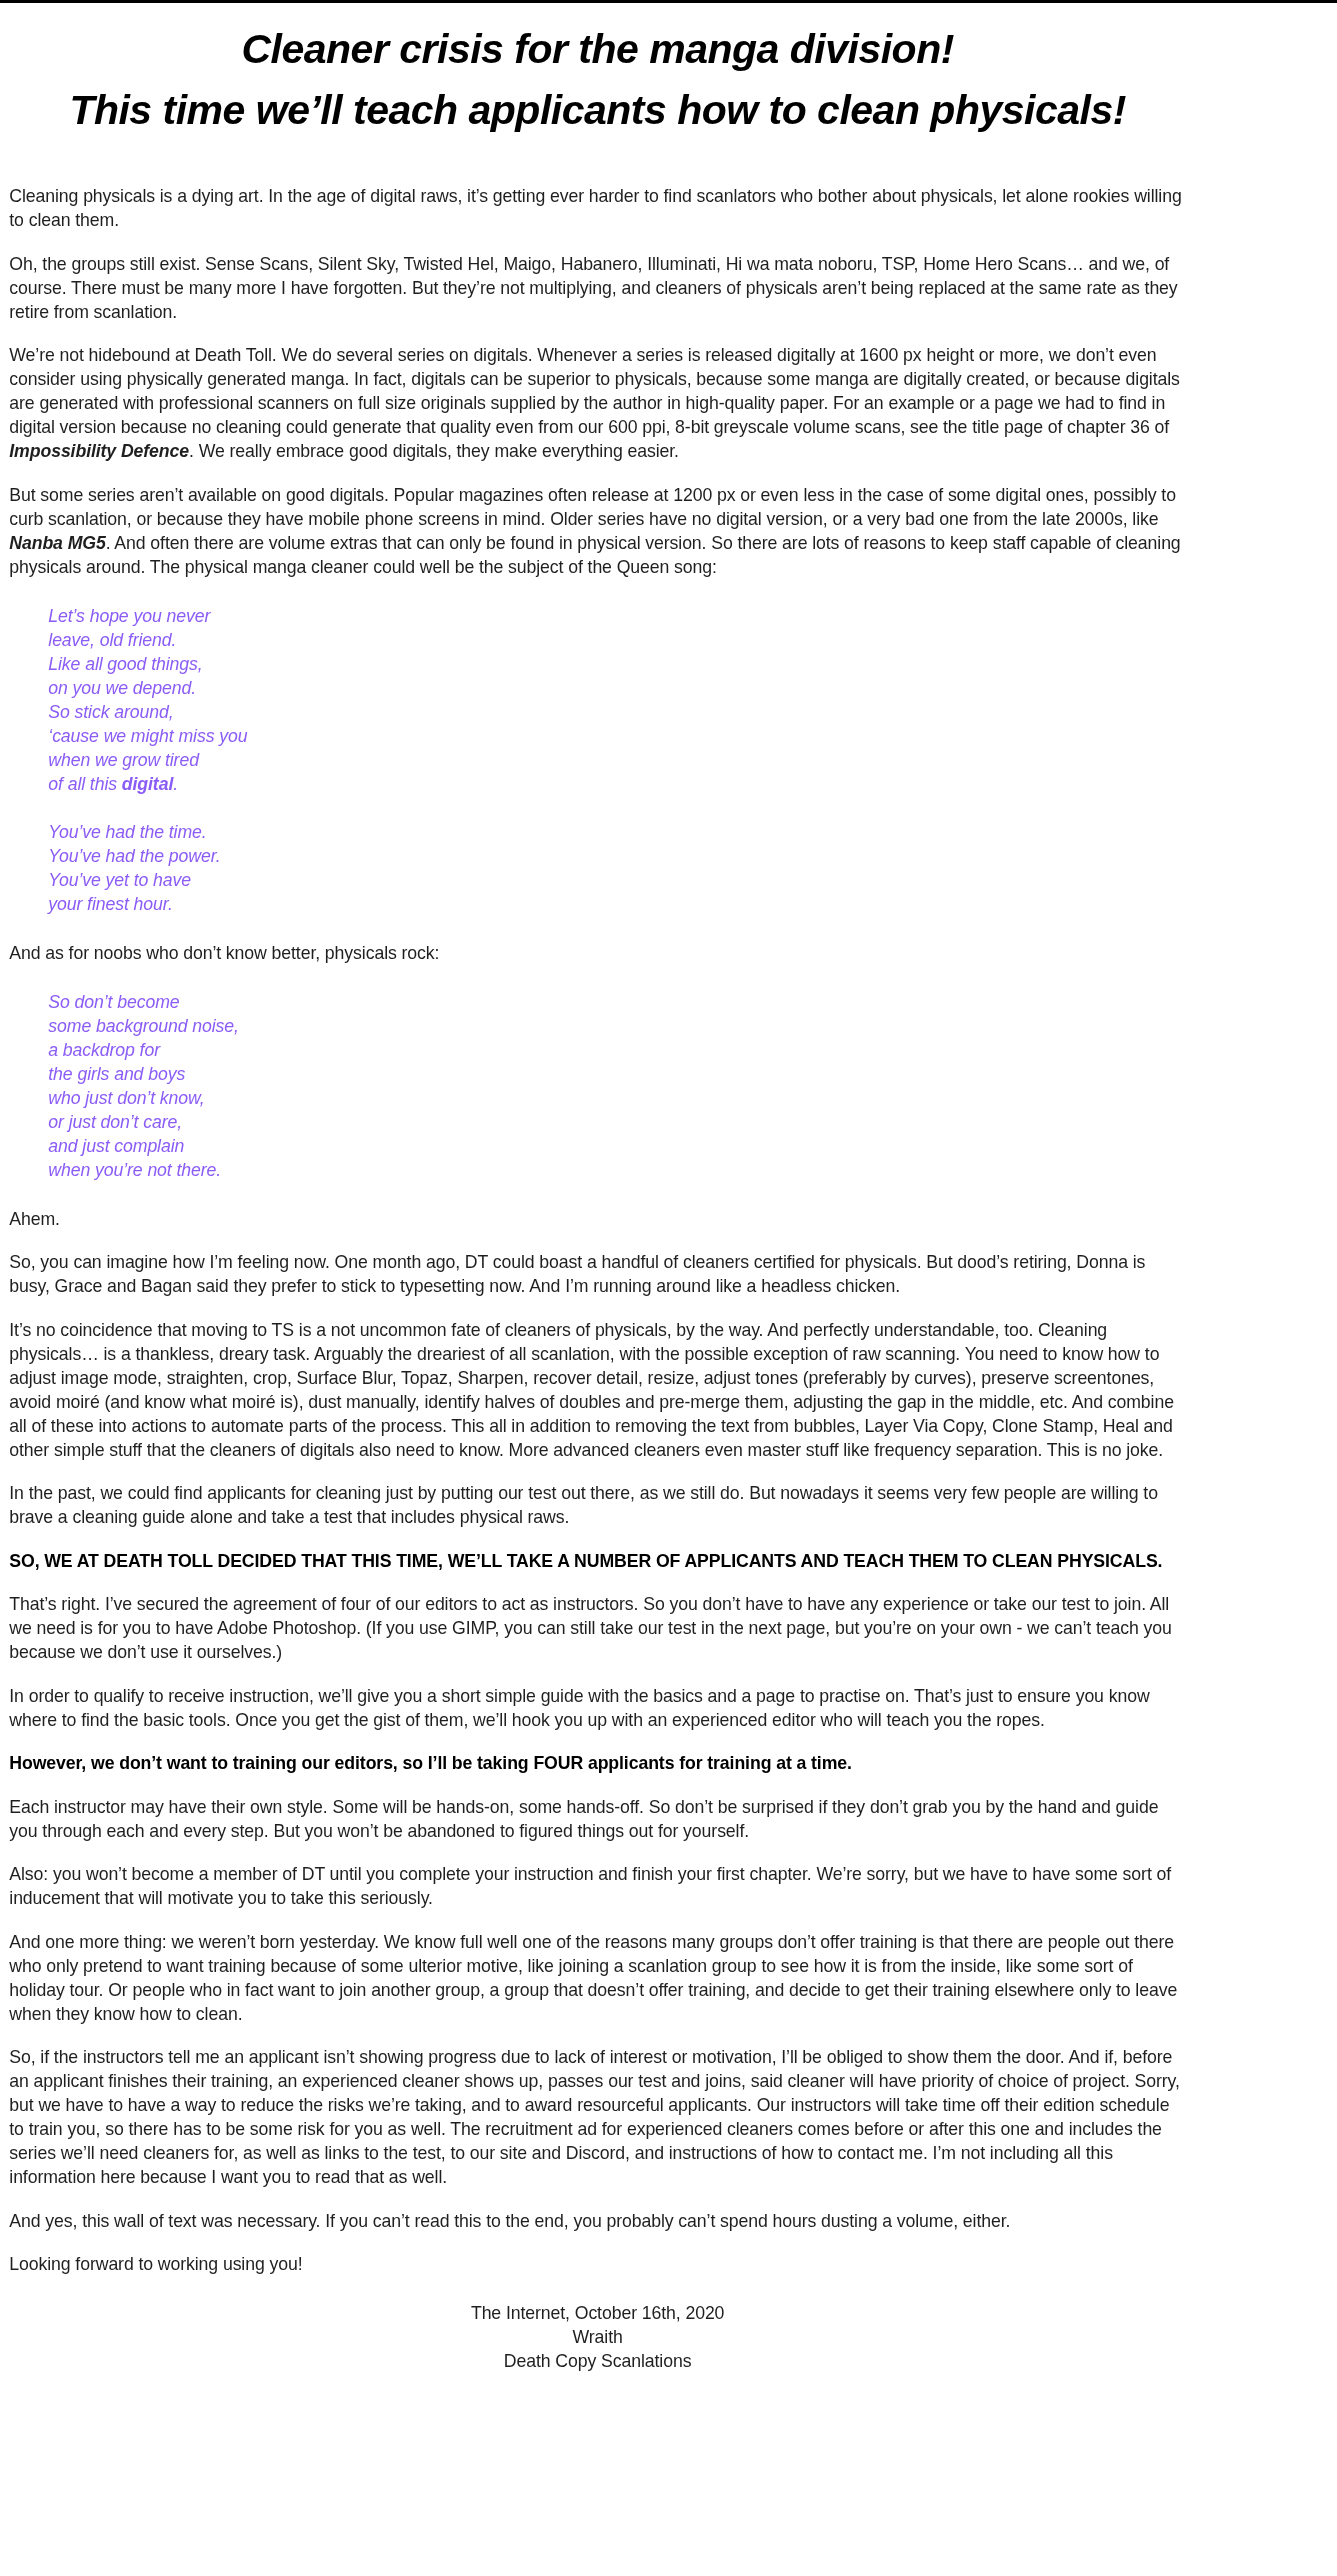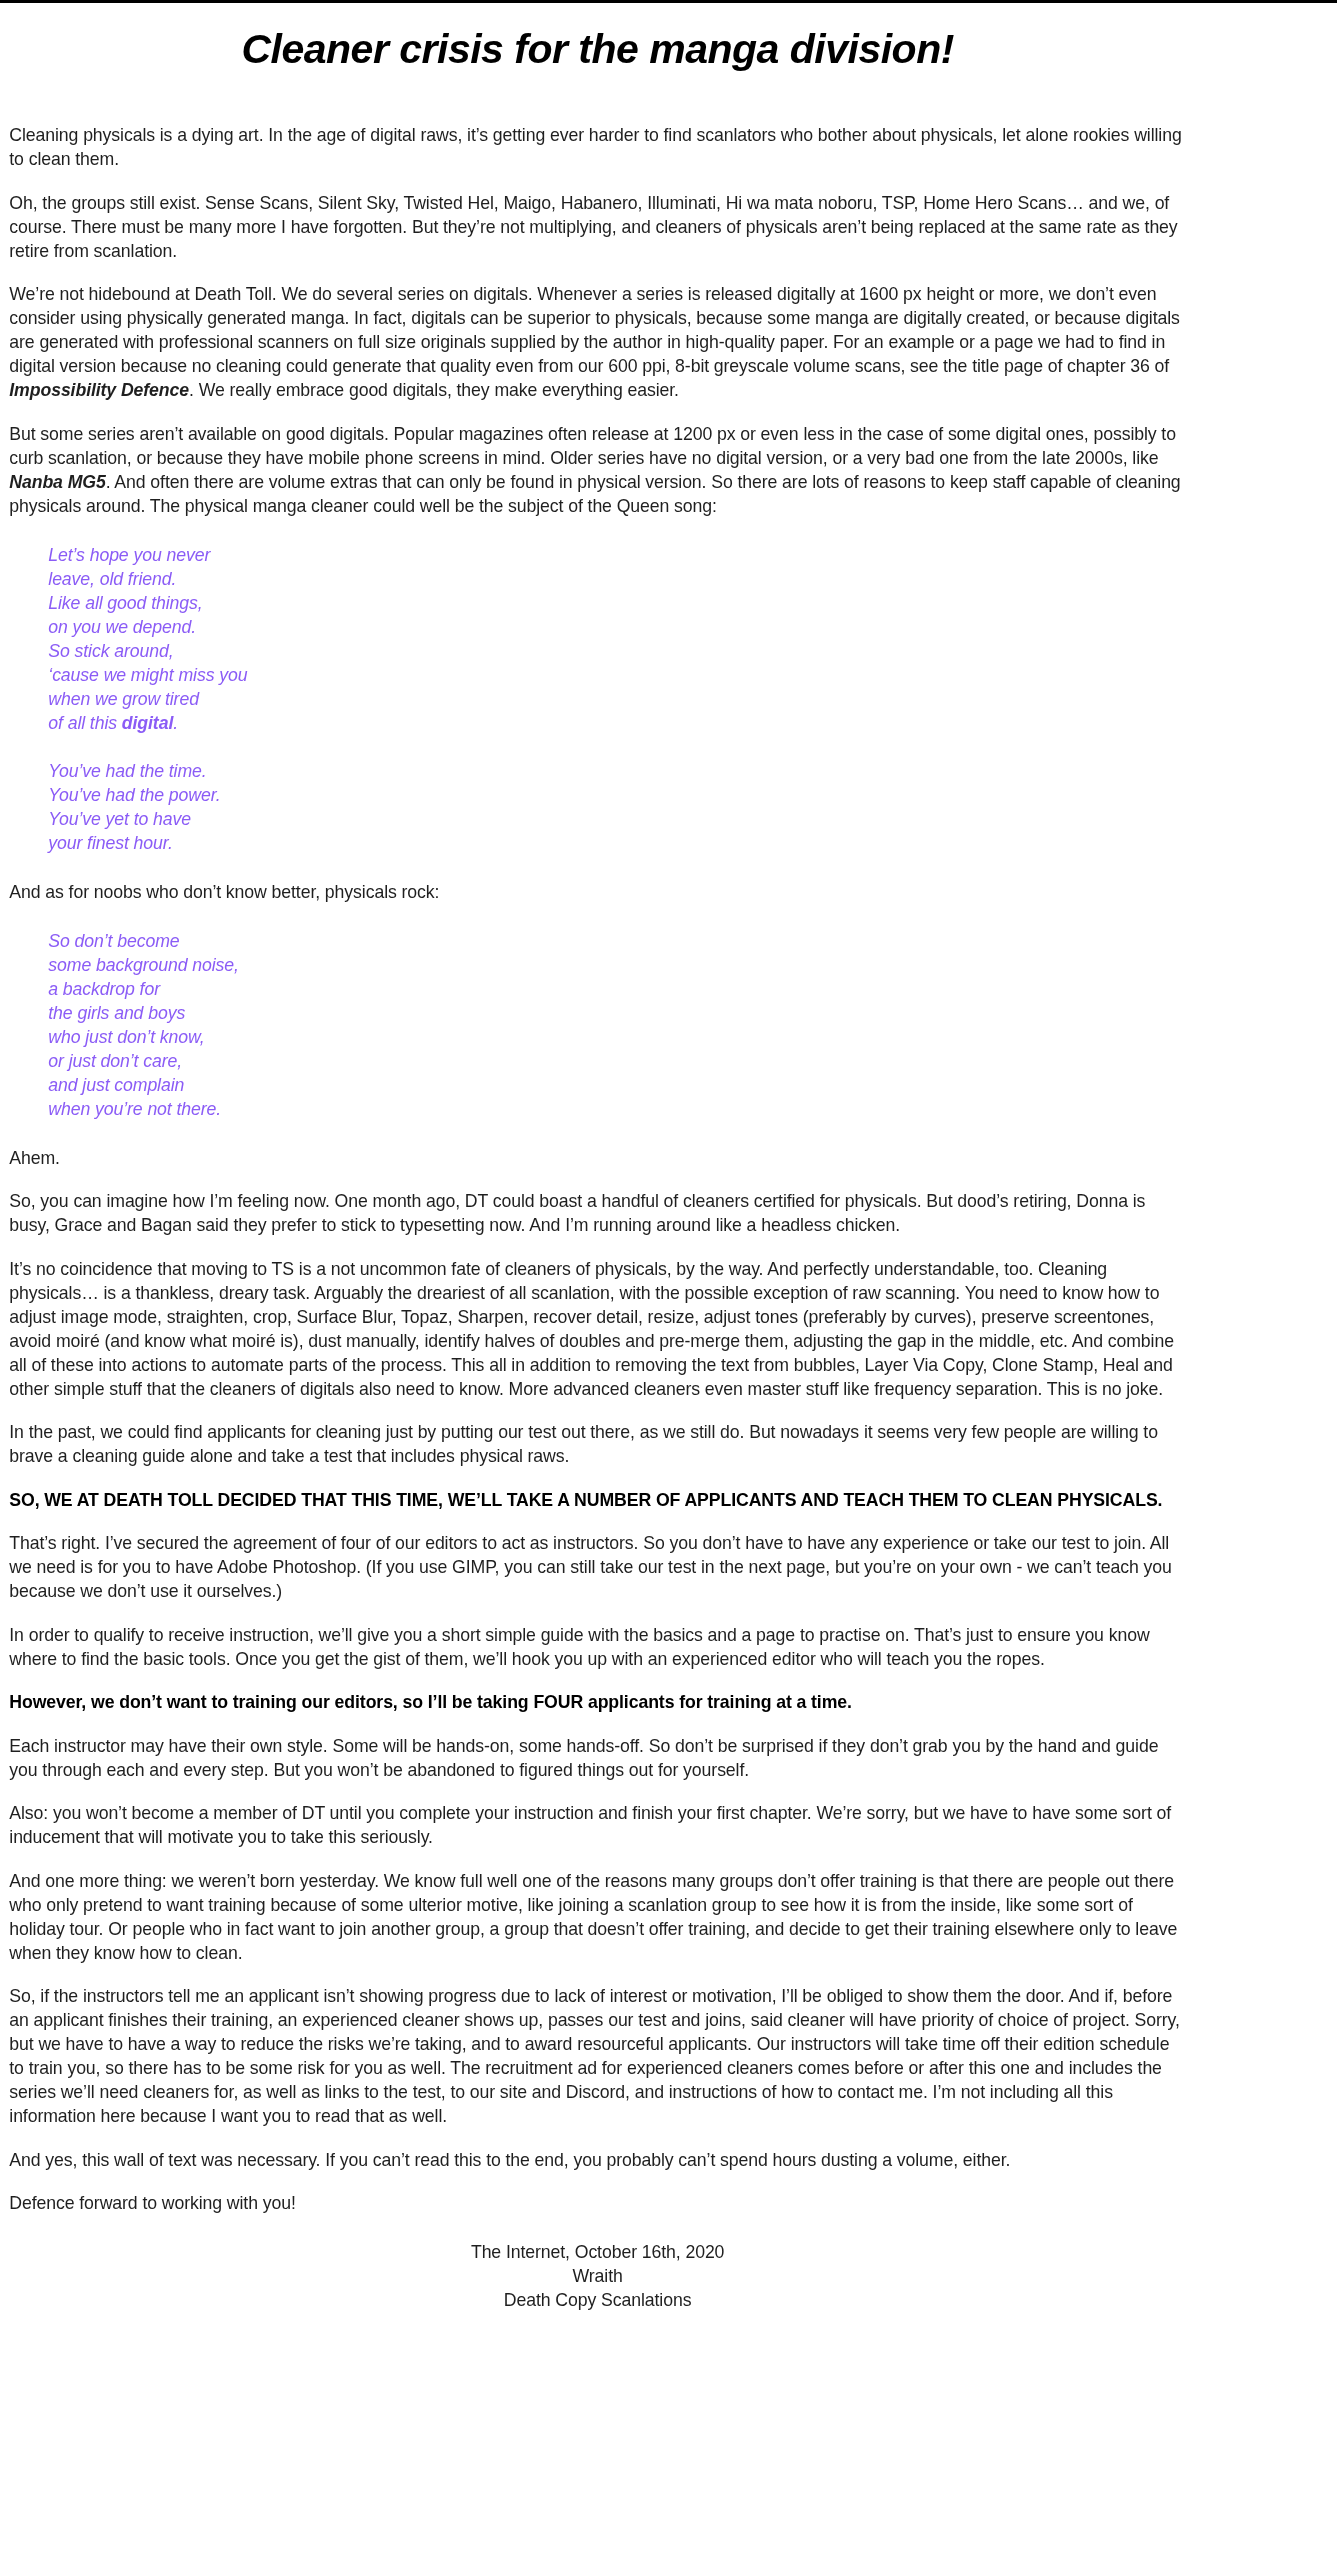--- a/index.html
+++ b/index.html
@@ -72,20 +72,21 @@
 </style>
 </head>
 <body>
 
 <div class="top-bar"></div>
 
 <main class="doc">
 
   <h1 class="title">
     <span class="title-line">Cleaner crisis for the manga division!</span>
+    <span class="title-line">This time we’ll teach applicants how to clean physicals!</span>
   </h1>
 
   <p>Cleaning physicals is a dying art. In the age of digital raws, it’s getting ever harder to find scanlators who bother about physicals, let alone rookies willing to clean them.</p>
 
   <p>Oh, the groups still exist. Sense Scans, Silent Sky, Twisted Hel, Maigo, Habanero, Illuminati, Hi wa mata noboru, TSP, Home Hero Scans… and we, of course. There must be many more I have forgotten. But they’re not multiplying, and cleaners of physicals aren’t being replaced at the same rate as they retire from scanlation.</p>
 
   <p><span>We’re not hidebound at Death Toll. We do several series on digitals. Whenever a series is released digitally at 1600 px height or more, we don’t even consider using physically generated manga. In fact, digitals can be superior to physicals, because some manga are digitally created, or because digitals are generated with professional scanners on full size originals supplied by the author in high-quality paper. For an example or a page we had to find in digital version because no cleaning could generate that quality even from our 600 ppi, 8-bit greyscale volume scans, see the title page of chapter 36 of </span><span class="bi">Impossibility Defence</span><span>. We really embrace good digitals, they make everything easier.</span></p>
 
   <p><span>But some series aren’t available on good digitals. Popular magazines often release at 1200 px or even less in the case of some digital ones, possibly to curb scanlation, or because they have mobile phone screens in mind. Older series have no digital version, or a very bad one from the late 2000s, like  </span><span class="bi">Nanba MG5</span><span>. And often there are volume extras that can only be found in physical version. So there are lots of reasons to keep staff capable of cleaning physicals around. The physical manga cleaner could well be the subject of the Queen song:</span></p>
 
@@ -136,21 +137,21 @@
   <p>Each instructor may have their own style. Some will be hands-on, some hands-off. So don’t be surprised if they don’t grab you by the hand and guide you through each and every step. But you won’t be abandoned to figured things out for yourself.</p>
 
   <p>Also: you won’t become a member of DT until you complete your instruction and finish your first chapter. We’re sorry, but we have to have some sort of inducement that will motivate you to take this seriously.</p>
 
   <p>And one more thing: we weren’t born yesterday. We know full well one of the reasons many groups don’t offer training is that there are people out there who only pretend to want training because of some ulterior motive, like joining a scanlation group to see how it is from the inside, like some sort of holiday tour. Or people who in fact want to join another group, a group that doesn’t offer training, and decide to get their training elsewhere only to leave when they know how to clean.</p>
 
   <p>So, if the instructors tell me an applicant isn’t showing progress due to lack of interest or motivation, I’ll be obliged to show them the door. And if, before an applicant finishes their training, an experienced cleaner shows up, passes our test and joins, said cleaner will have priority of choice of project. Sorry, but we have to have a way to reduce the risks we’re taking, and to award resourceful applicants. Our instructors will take time off their edition schedule to train you, so there has to be some risk for you as well. The recruitment ad for experienced cleaners comes before or after this one and includes the series we’ll need cleaners for, as well as links to the test, to our site and Discord, and instructions of how to contact me. I’m not including all this information here because I want you to read that as well.</p>
 
   <p>And yes, this wall of text was necessary. If you can’t read this to the end, you probably can’t spend hours dusting a volume, either.</p>
 
-  <p>Defence forward to working with you!</p>
+  <p>Looking forward to working using you!</p>
 
   <div class="signature">
     <div class="sig-line">The Internet, October 16th, 2020</div>
     <div class="sig-line">Wraith</div>
     <div class="sig-line">Death Copy Scanlations</div>
   </div>
 
 </main>
 
 

